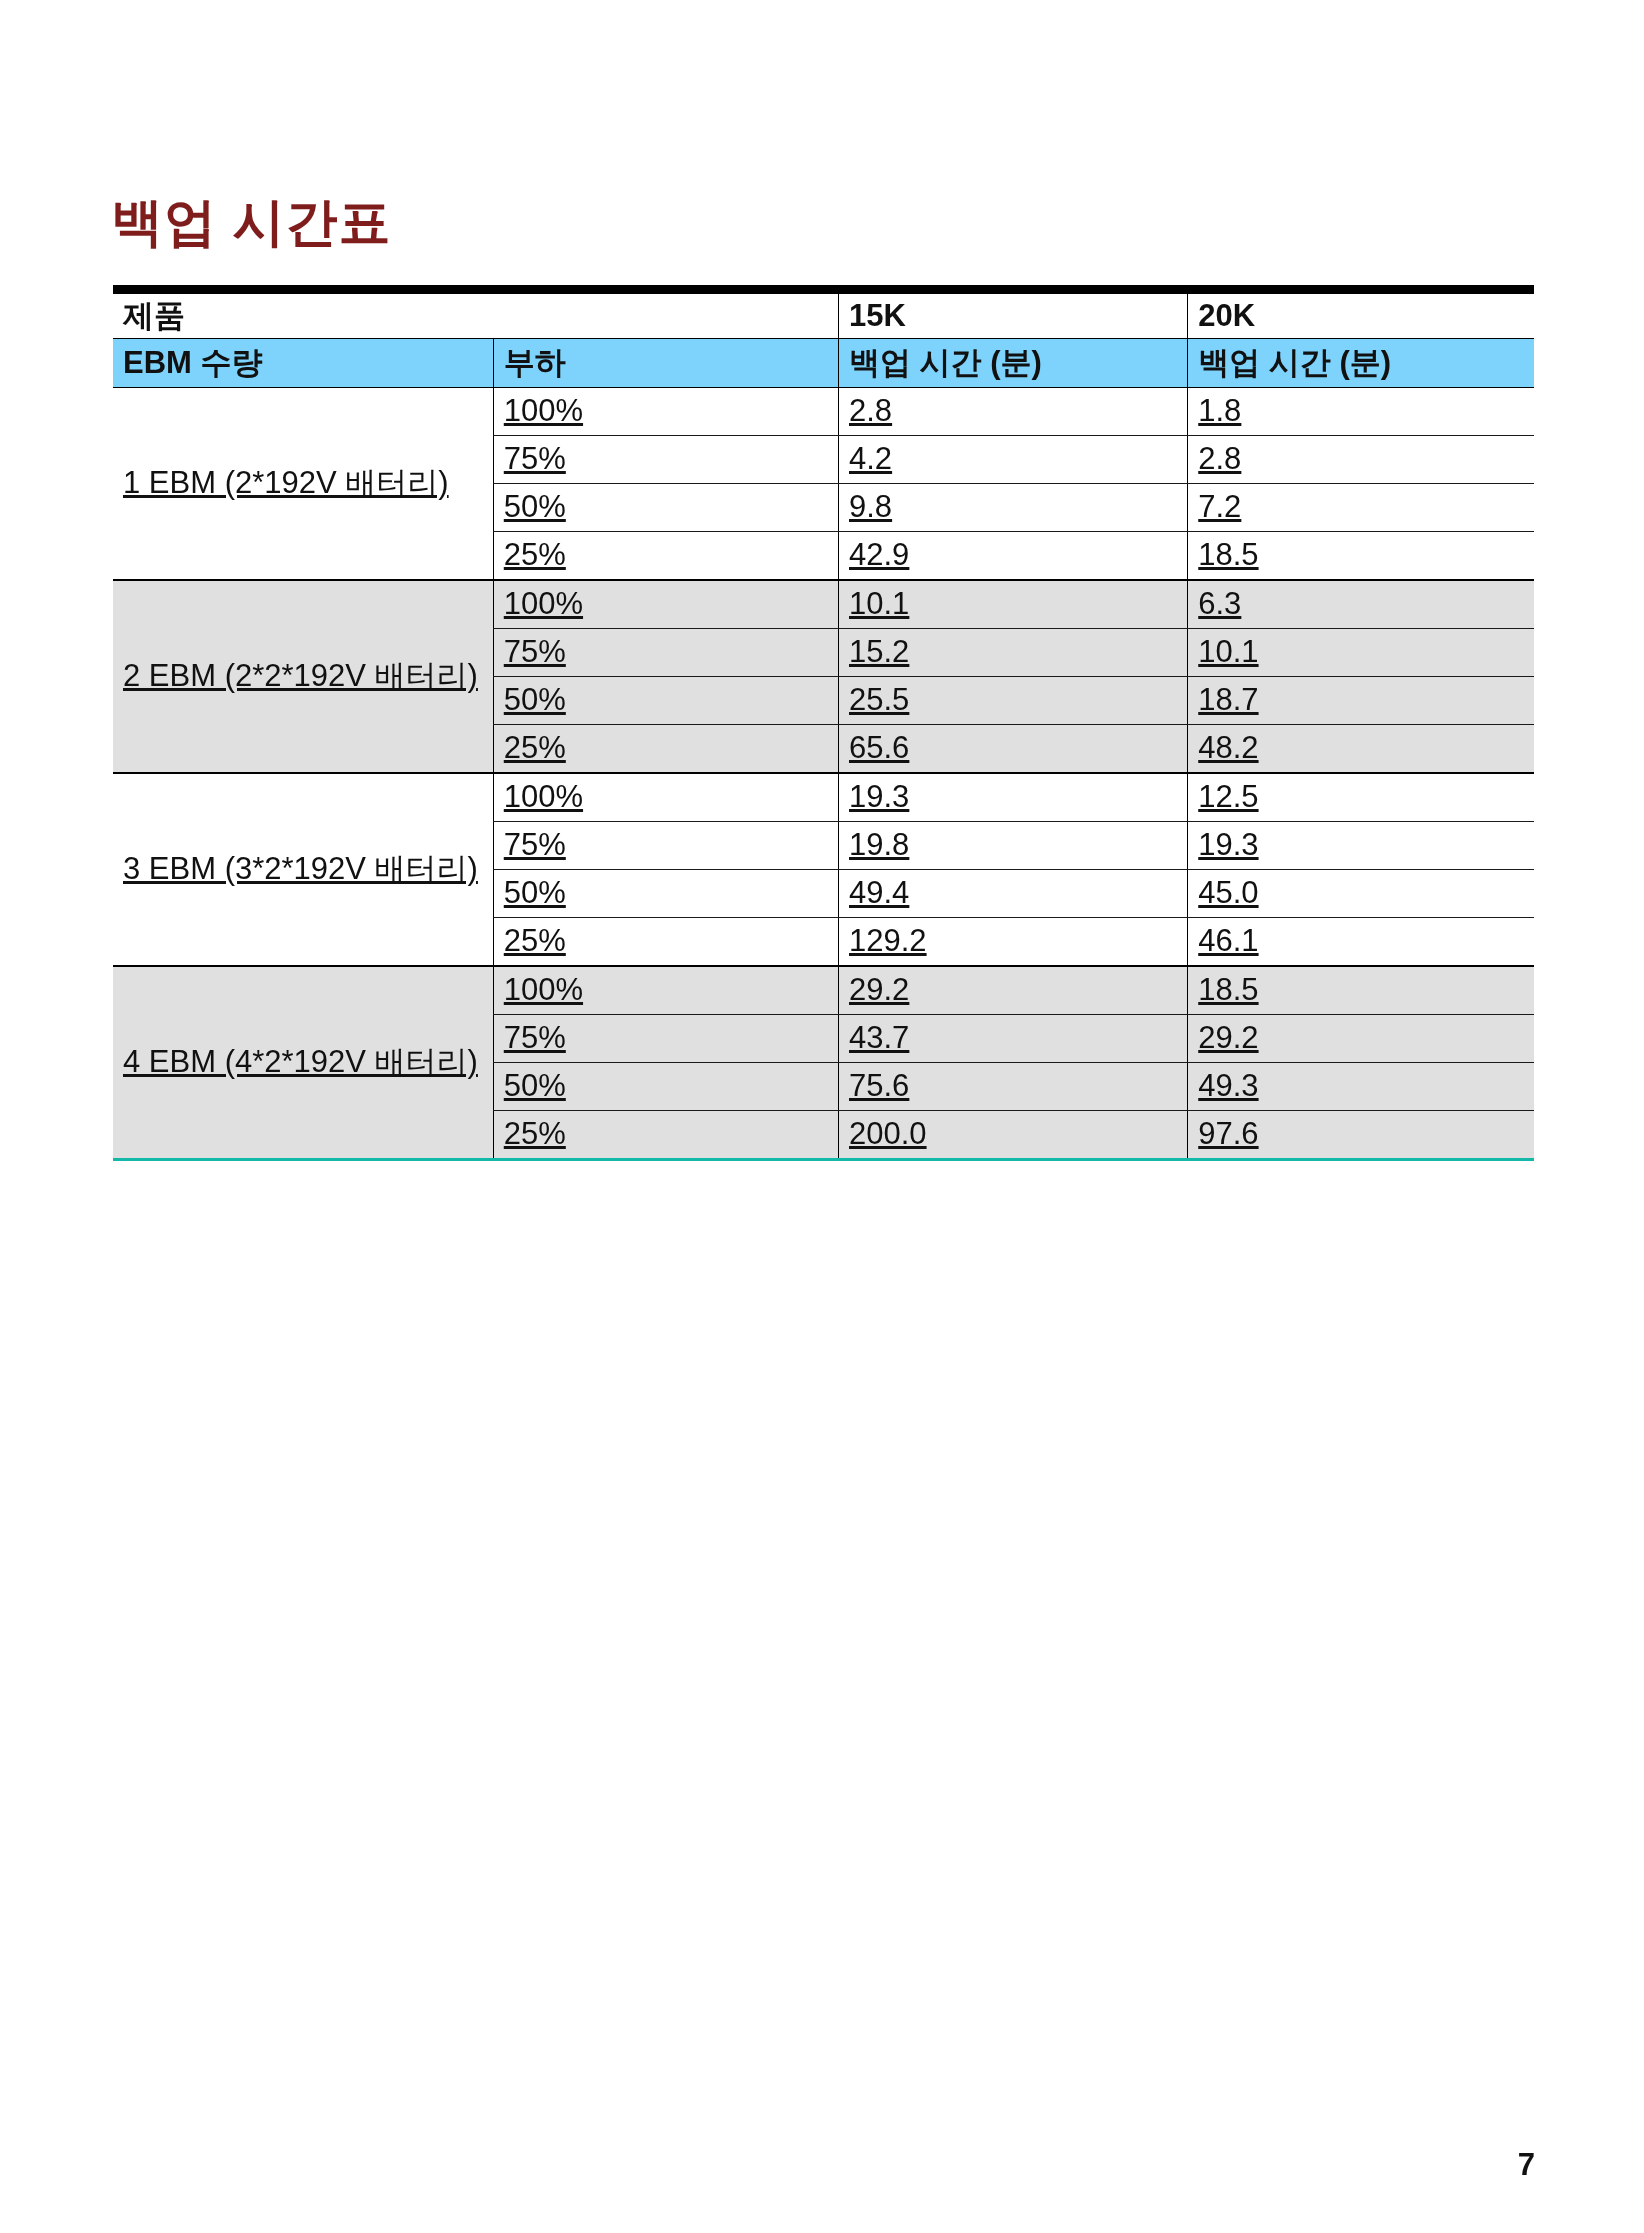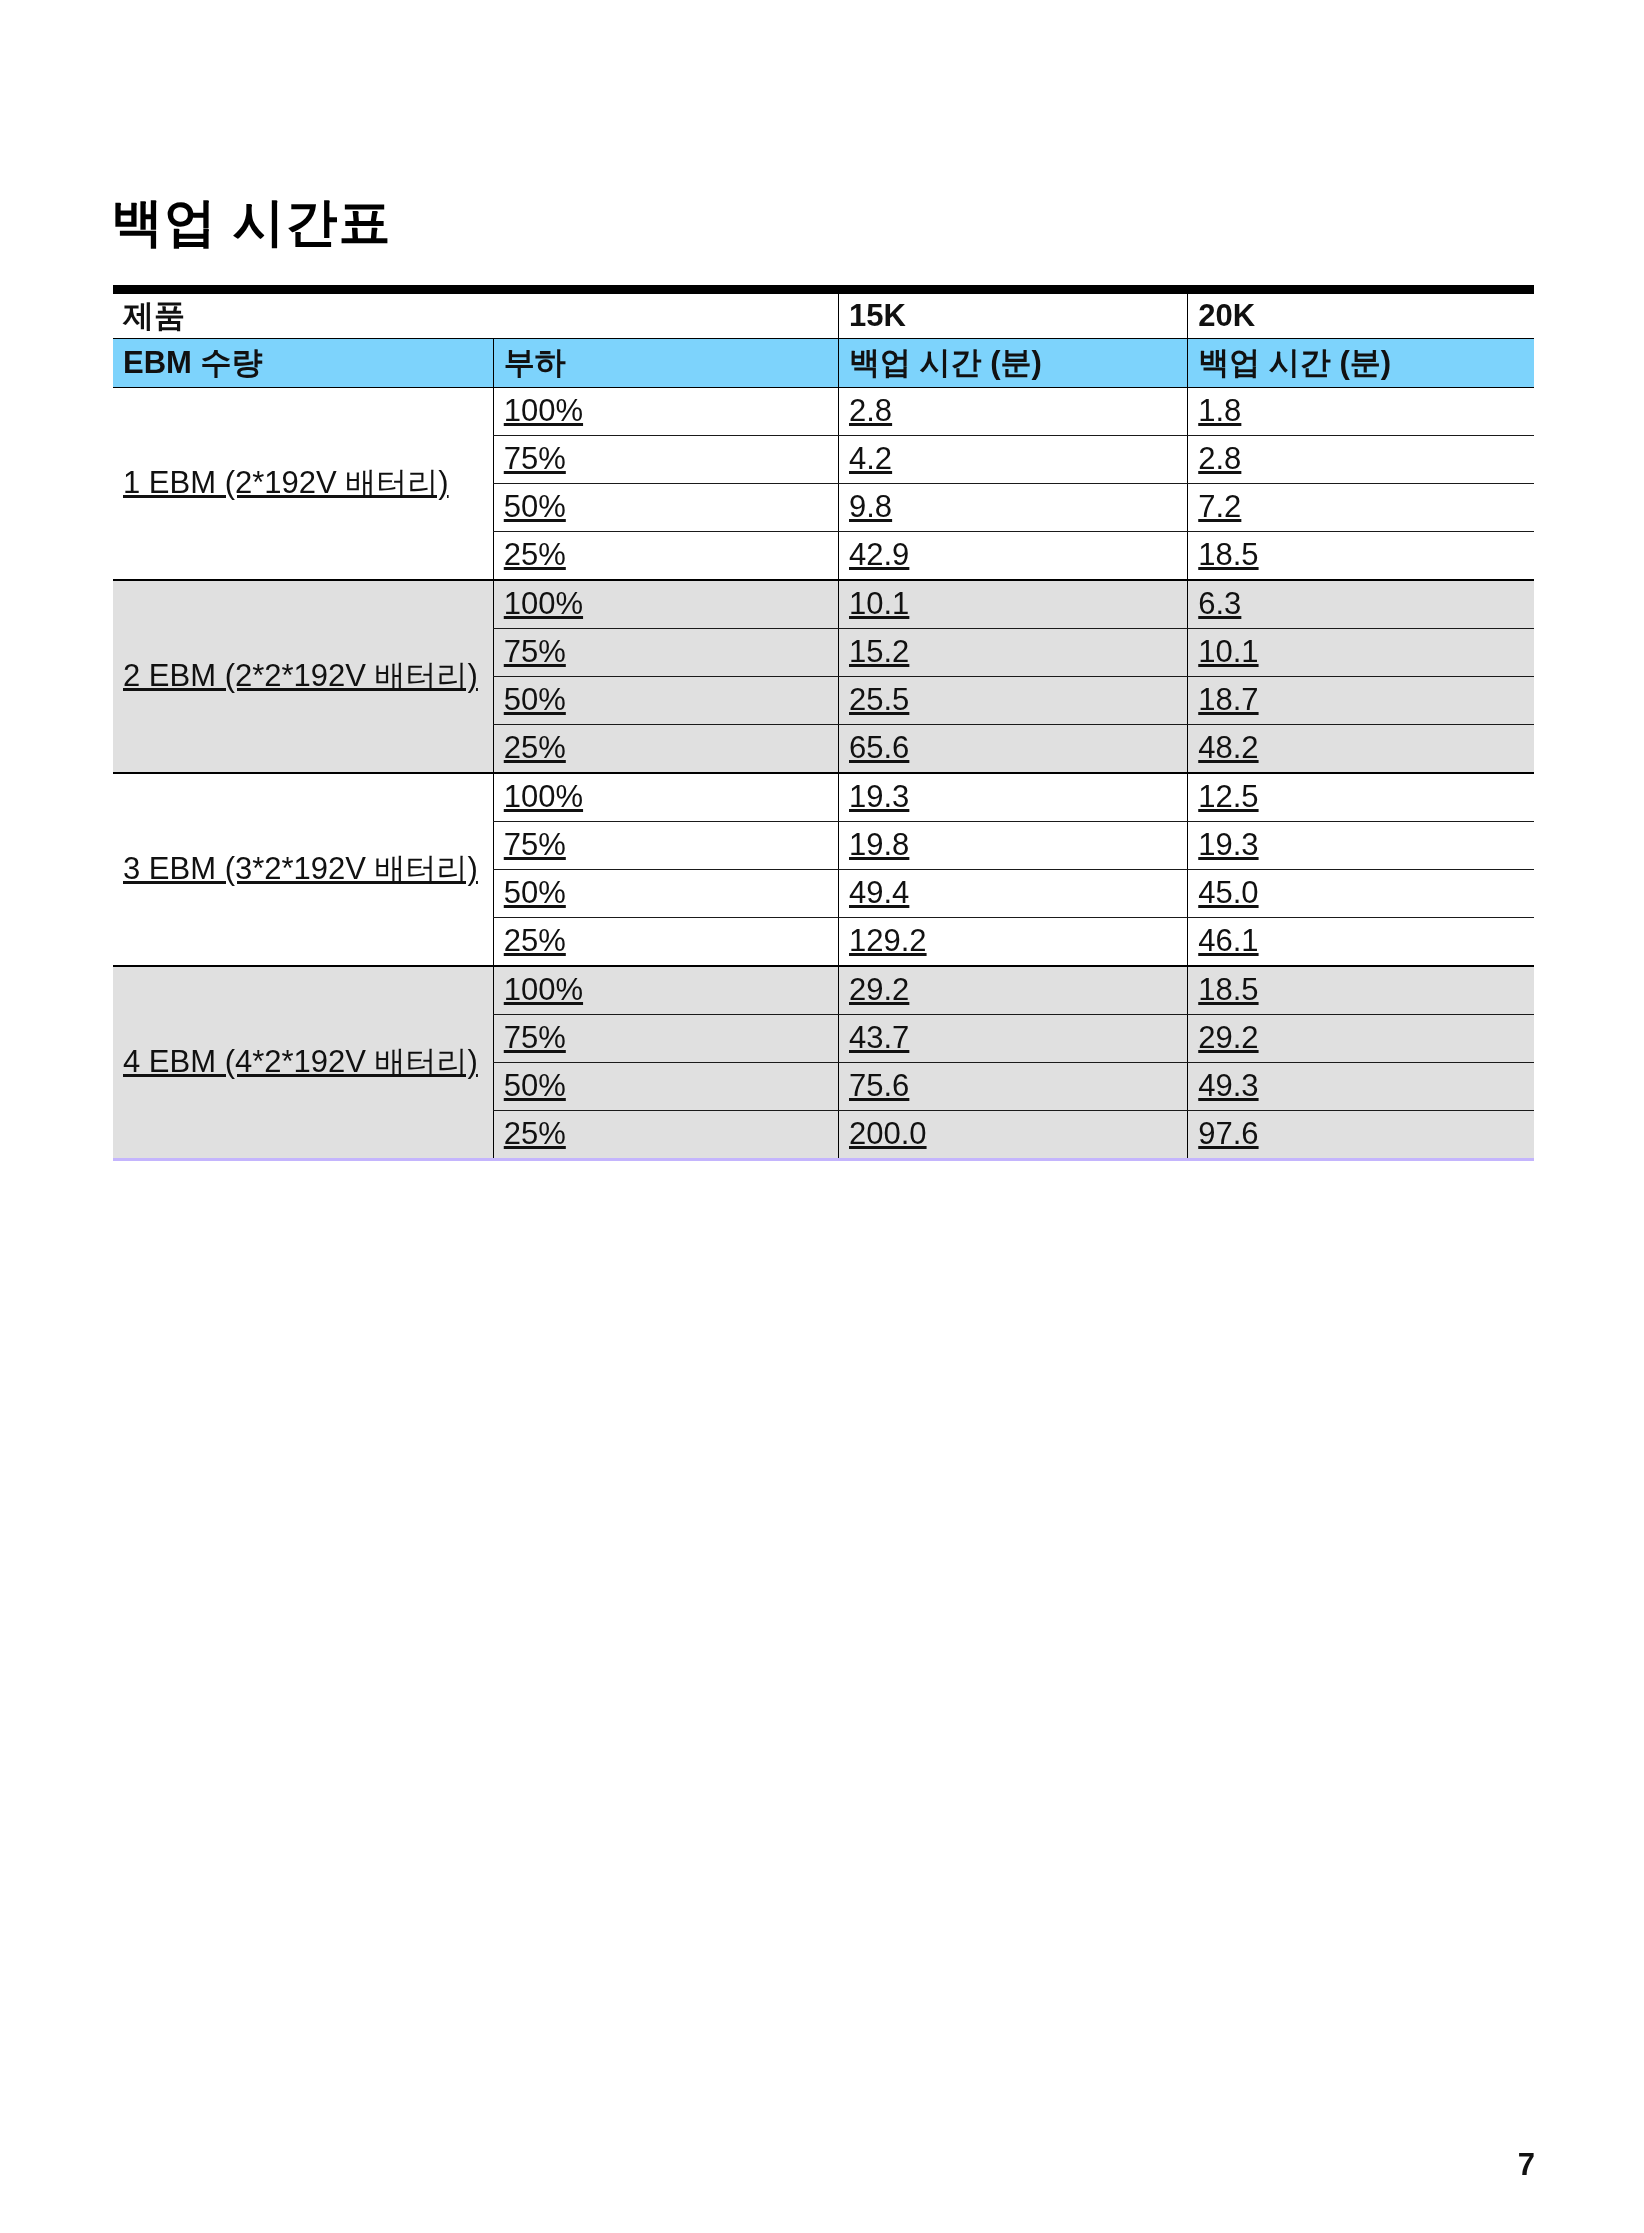--- a/index.html
+++ b/index.html
@@ -17,35 +17,35 @@
     overflow: hidden;
   }
   .title {
     position: absolute;
     left: 111px;
     top: 191px;
     margin: 0;
     font-size: 52px;
     line-height: 62px;
     font-weight: bold;
-    color: #000000;
+    color: #7f1d1d;
     letter-spacing: 1px;
   }
   .tablewrap {
     position: absolute;
     left: 113px;
     top: 285px;
     width: 1421px;
   }
   table.backup {
     width: 1421px;
     table-layout: fixed;
     border-collapse: collapse;
     border-top: 9px solid #000000;
-    border-bottom: 3px solid #c4b5fd;
+    border-bottom: 3px solid #14b8a6;
   }
   table.backup td {
     padding: 0 6px 0 10px;
     vertical-align: middle;
     font-size: 31px;
     line-height: 1.1;
     color: #111111;
     overflow: hidden;
     white-space: nowrap;
   }

